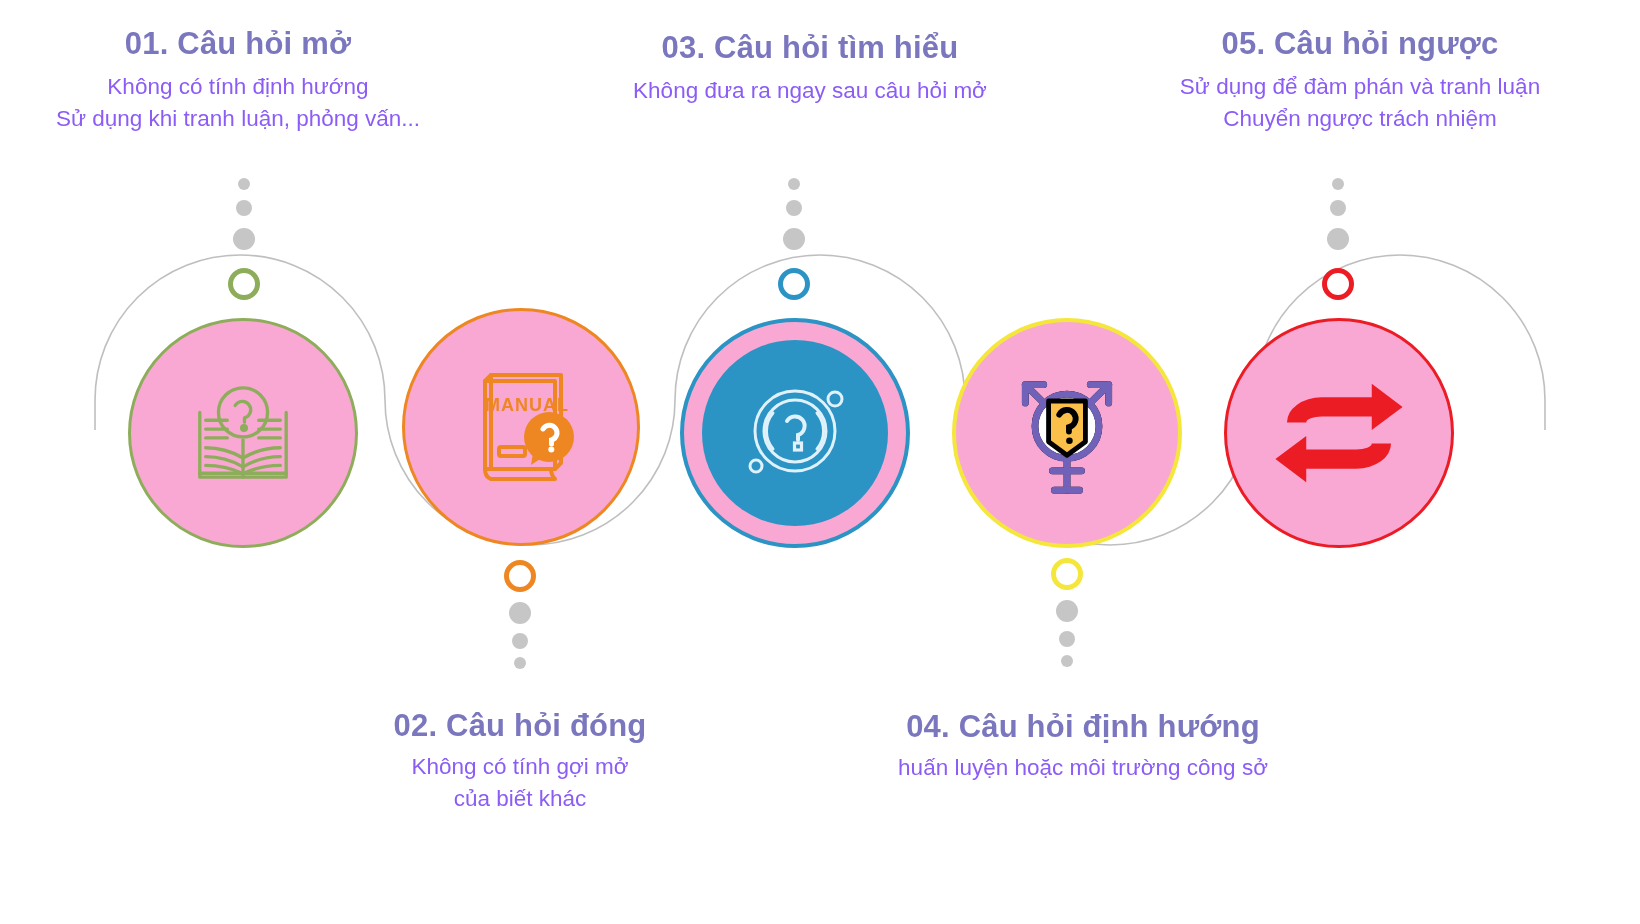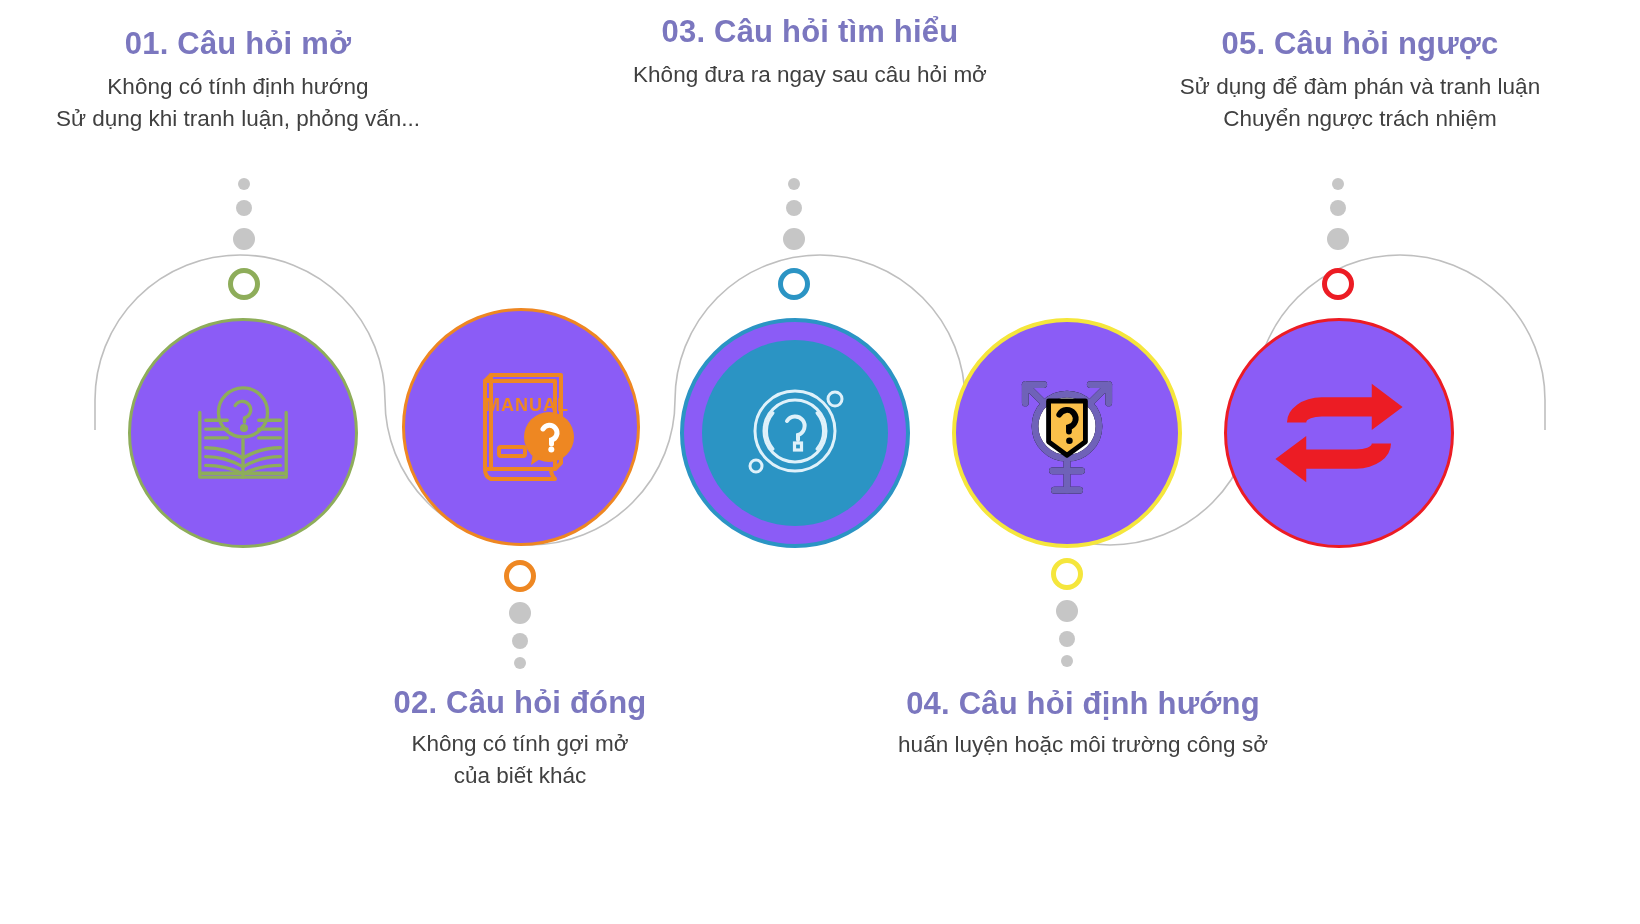--- a/index.html
+++ b/index.html
@@ -18,30 +18,30 @@
   .tblock{position:absolute;text-align:center;}
   .tblock .num{
     color:#7b77bf;
     font-weight:bold;
     font-size:31px;
     letter-spacing:.2px;
     white-space:nowrap;
     line-height:1.15;
   }
   .tblock .line{
-    color:#404040;
+    color:#8b5cf6;
     font-size:22.5px;
     line-height:1.42;
     white-space:nowrap;
   }
   .tblock.top .num{margin-bottom:9px;}
-  .tblock.bot .num{margin-bottom:7px;}
-
-  
-  .node{position:absolute;border-radius:50%;background:#8b5cf6;
+  .tblock.bot .num{margin-bottom:7px;margin-top:23px;}
+
+  
+  .node{position:absolute;border-radius:50%;background:#f9a8d4;
         display:flex;align-items:center;justify-content:center;box-sizing:border-box;}
   .node.ring{border-style:solid;}
 
   
   .stemring{position:absolute;border-radius:50%;background:#fff;box-sizing:border-box;}
 
   .dot{position:absolute;border-radius:50%;background:#c6c6c6;}
 
   .icon-wrap{width:76%;height:76%;display:flex;align-items:center;justify-content:center;}
   svg{display:block;overflow:visible;}
@@ -138,21 +138,21 @@
           <circle cx="21" cy="93" r="6" stroke-width="3"></circle>
         </g>
       </svg>
     </div>
   </div>
   <div class="stemring" style="left:778px;top:268px;width:32px;height:32px;border:5px solid #2b94c4;"></div>
   <div class="dot" style="left:783px;top:228px;width:22px;height:22px;"></div>
   <div class="dot" style="left:786px;top:200px;width:16px;height:16px;"></div>
   <div class="dot" style="left:788px;top:178px;width:12px;height:12px;"></div>
 
-  <div class="tblock top" style="left:575px;top:14px;width:470px;">
+  <div class="tblock top" style="left:575px;top:30px;width:470px;">
     <div class="num">03. Câu hỏi tìm hiểu</div>
     <div class="line">Không đưa ra ngay sau câu hỏi mở</div>
   </div>
 
   <div class="node ring" style="left:952px;top:318px;width:230px;height:230px;border-width:4px;border-color:#f5e63c;">
     <div class="icon-wrap">
       <svg viewBox="0 0 130 130" width="126" height="126">
         <g fill="none" stroke="#000" stroke-width="7" stroke-linecap="round" stroke-linejoin="round">
           <circle cx="65" cy="58" r="33" fill="#fff"></circle>
           <path d="M42 35 L22 15 M22 15 L22 34 M22 15 L41 15"></path>

